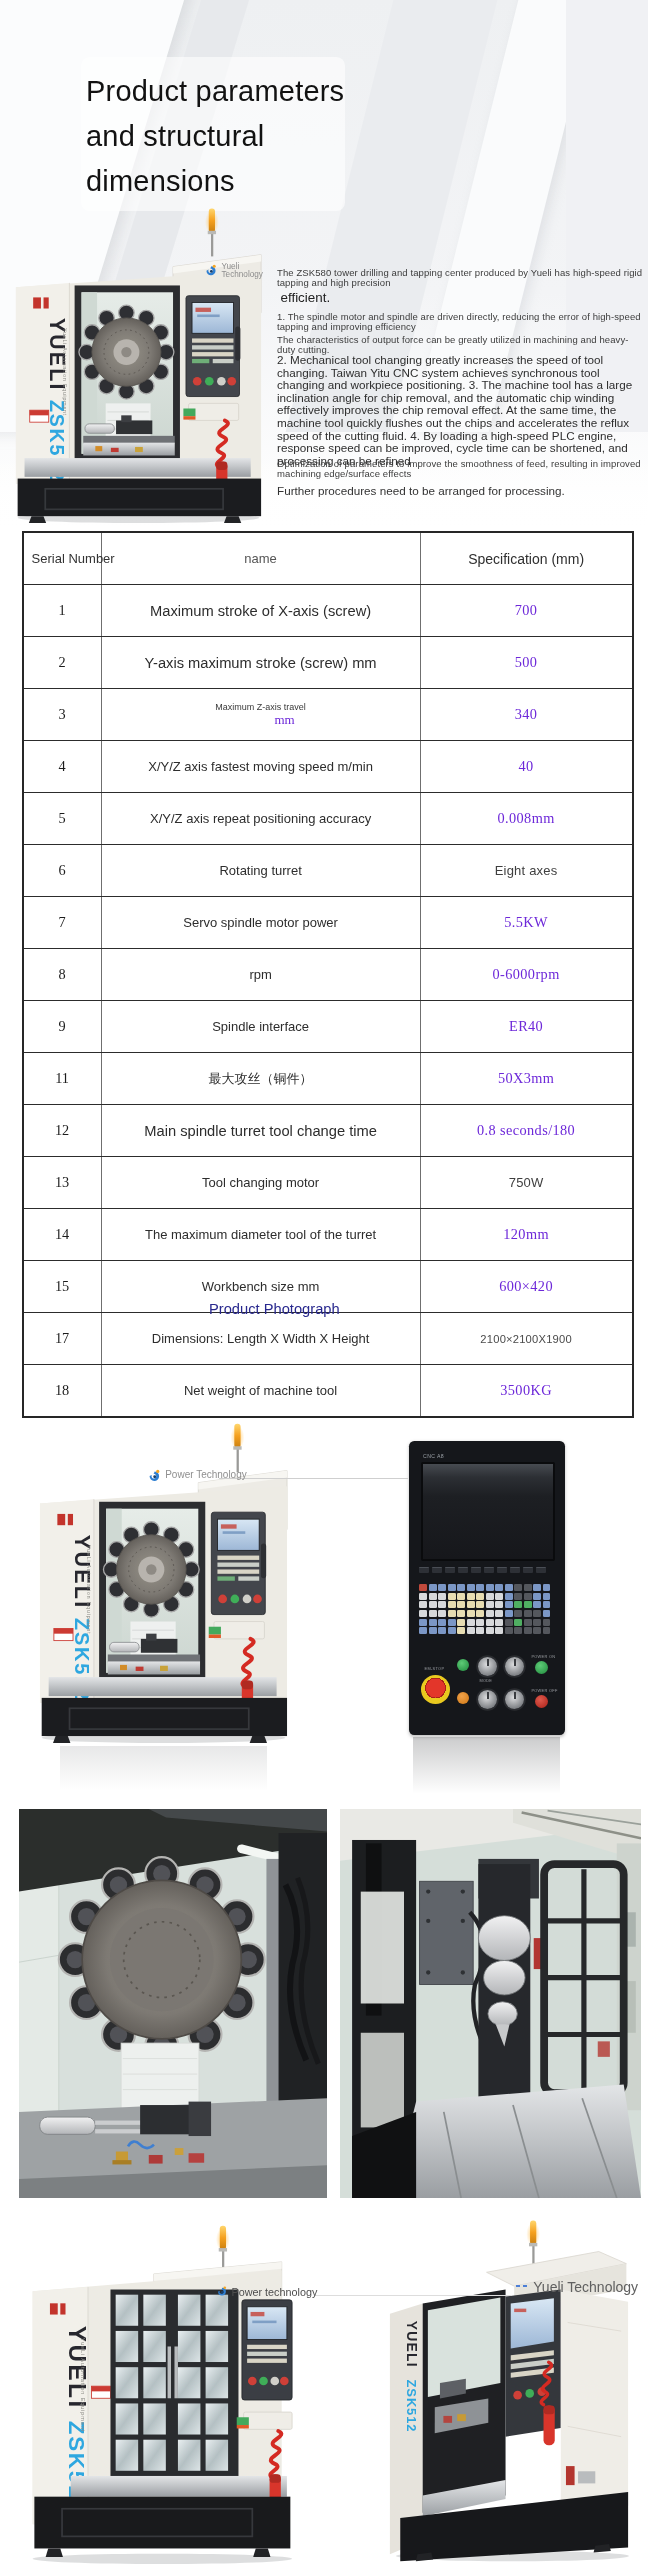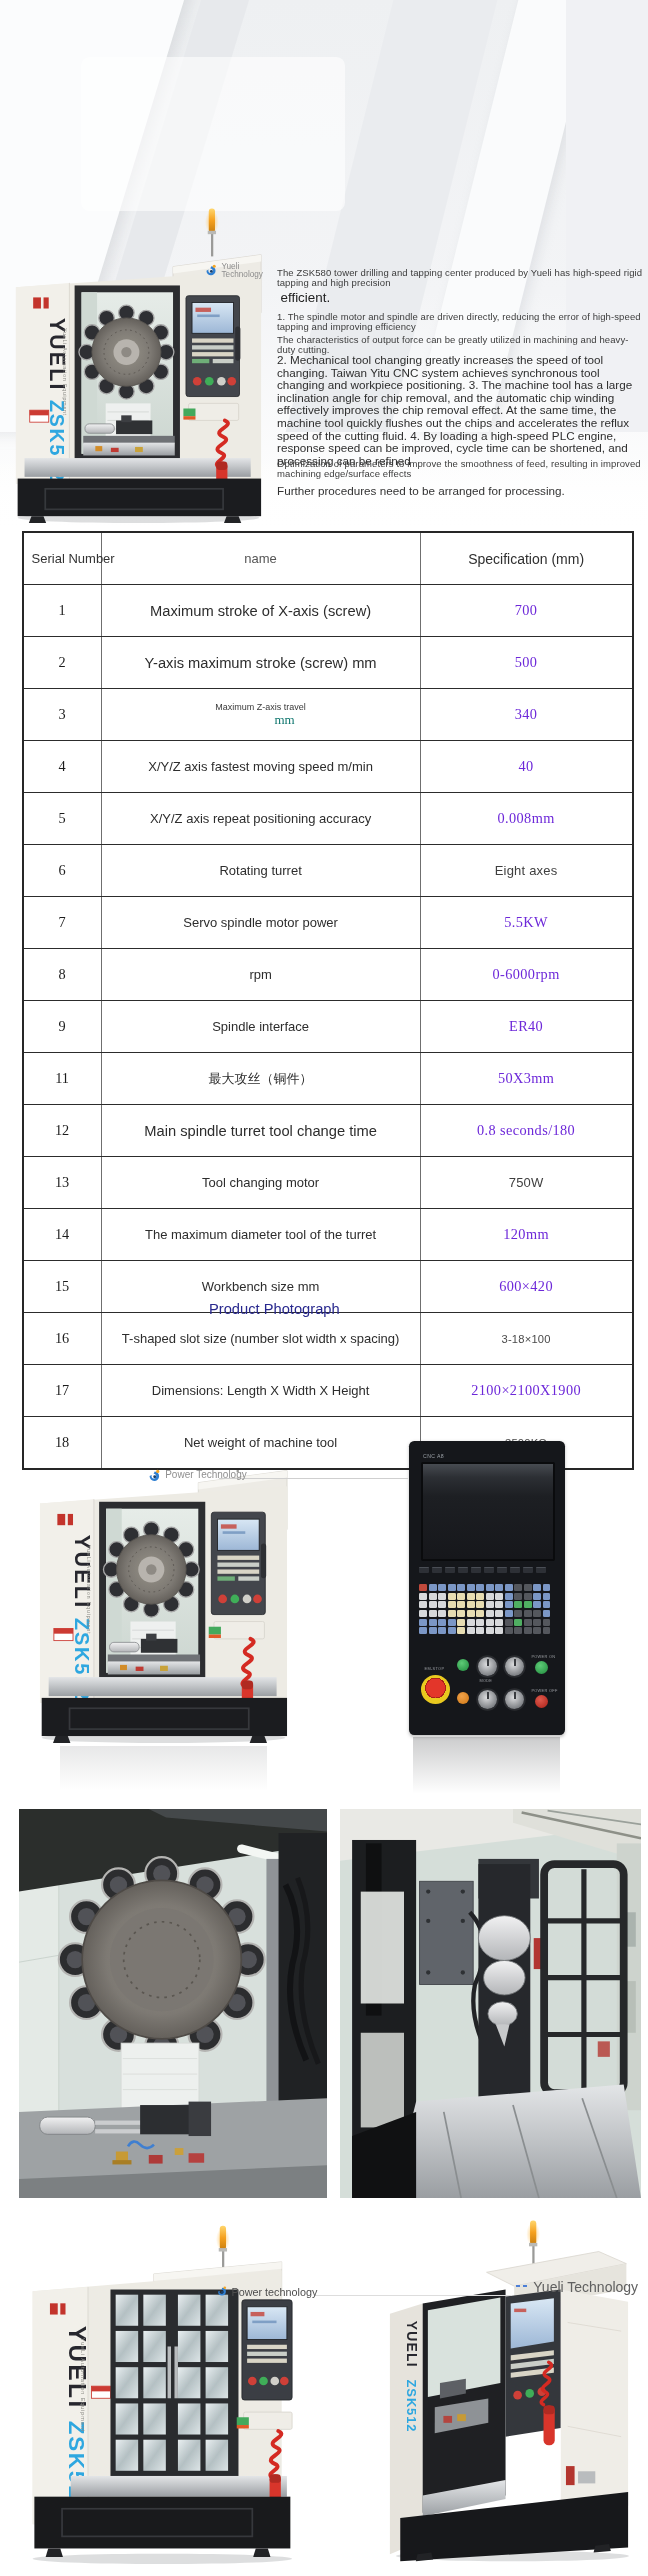--- a/index.html
+++ b/index.html
@@ -48,21 +48,21 @@
   table.spec th,table.spec td{border-top:1.7px solid #2c2c2c;border-bottom:1.7px solid #2c2c2c;
      border-left:0.9px solid #6f6f6f;border-right:0.9px solid #6f6f6f;padding:8px;vertical-align:middle;}
   table.spec th{height:35px;font-weight:400;}
   table.spec td{height:35px;text-align:center;}
   .th-no{width:61px;text-align:left;font-size:13px;color:#333;white-space:nowrap;overflow:visible;padding-left:10.4px;}
   .th-name{width:302px;text-align:center;font-size:13px;color:#555;}
   .th-spec{text-align:center;font-size:14px;color:#2f2f2f;}
   .c-no{font-family:"Liberation Serif",serif;font-size:14.3px;color:#1c1c1c;}
   .c-name-wrap{display:flex;justify-content:center;align-items:center;flex-direction:column;width:100%;}
   .n1{white-space:nowrap;flex:0 0 auto;font-size:13px;color:#2d2d2d;}
-  .n2{font-family:"Liberation Serif",serif;font-size:13px;color:#0f766e;padding-left:48px;}
+  .n2{font-family:"Liberation Serif",serif;font-size:13px;color:#6d28d9;padding-left:48px;}
   .c-spec{font-family:"Liberation Serif",serif;font-size:14.3px;letter-spacing:0.4px;color:#6d28d9;white-space:nowrap;}
   tbody tr:nth-child(1) .n1,tbody tr:nth-child(2) .n1{font-size:14.7px;}
   tbody tr:nth-child(3) .n1{font-size:9px;color:#3a3a3a;}
   tbody tr:nth-child(11) .n1{font-size:14.7px;}
   tbody tr:nth-child(6) .c-spec,tbody tr:nth-child(12) .c-spec{font-family:"Liberation Sans",sans-serif;font-size:13px;color:#3f3f3f;letter-spacing:0.2px;}
   tbody tr:nth-child(15) .c-spec,tbody tr:nth-child(17) .c-spec{font-family:"Liberation Sans",sans-serif;font-size:11.2px;color:#4a4a4a;letter-spacing:0.2px;}
   
   .photo-heading{position:absolute;left:209px;top:1301px;font-size:14.7px;color:#28288e;font-weight:500;z-index:3;}
   
   .abs{position:absolute;z-index:2;}
@@ -227,20 +227,23 @@
   </svg>
 
   <div class="hero">
     <div class="band b1"></div>
     <div class="band b2"></div>
     <div class="band b3"></div>
     <div class="band b4"></div>
     <div class="band b5"></div>
     <div class="hero-card"></div>
   </div>
+  <div class="hero-title" style="z-index:3;">Product parameters
+and structural
+dimensions</div>
 
   <svg class="abs" style="left:8.6px;top:200px;" width="259" height="323" viewBox="0 0 300 378" preserveAspectRatio="none">
     <use href="#sym-machine-open"></use>
   </svg>
 
   <div class="wm wm1">
     <svg class="logo-g" width="14" height="14" viewBox="0 0 20 20">
       <path d="M3.5 11a6.5 6.5 0 1 0 7-6.4 l-1.6 3.4 a3.2 3.2 0 1 1 -2.2 1.4z" fill="#2f7fd1"></path>
       <circle cx="14.6" cy="4.6" r="2.2" fill="#f5a623"></circle>
       <circle cx="10.5" cy="12" r="2" fill="#17406e"></circle>
@@ -390,29 +393,20 @@
             <td class="c-spec">120mm</td>
           </tr>
           <tr>
             <td class="c-no">15</td>
             <td>
               <div class="c-name-wrap">
                 <div class="n1">Workbench size mm</div>
               </div>
             </td>
             <td class="c-spec">600×420</td>
-          </tr>
-          <tr>
-            <td class="c-no">16</td>
-            <td>
-              <div class="c-name-wrap">
-                <div class="n1">T-shaped slot size (number slot width x spacing)</div>
-              </div>
-            </td>
-            <td class="c-spec">3-18×100</td>
           </tr>
           <tr>
             <td class="c-no">17</td>
             <td>
               <div class="c-name-wrap">
                 <div class="n1">Dimensions: Length X Width X Height</div>
               </div>
             </td>
             <td class="c-spec">2100×2100X1900</td>
           </tr>

